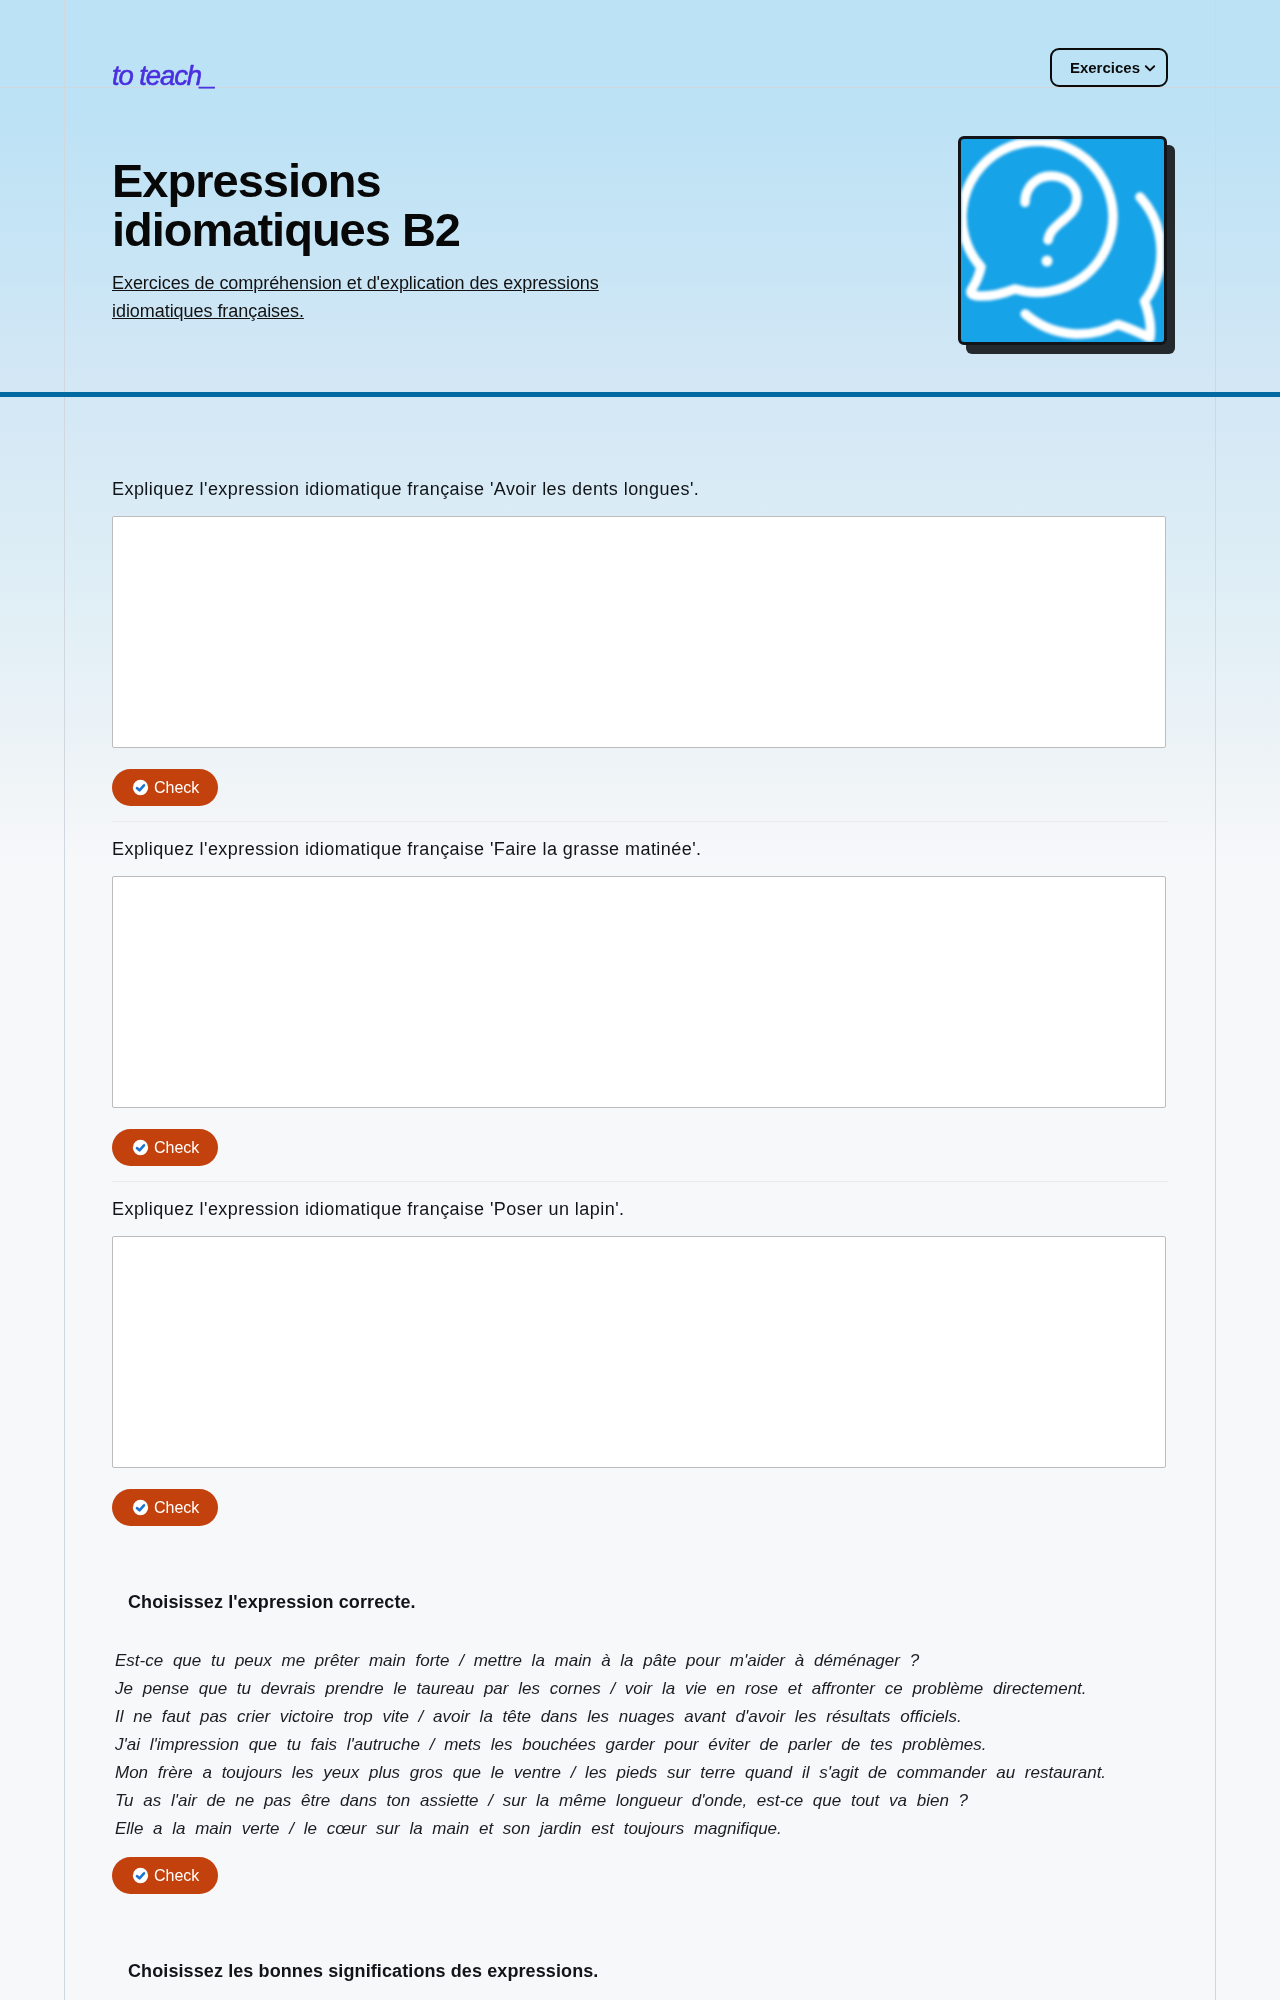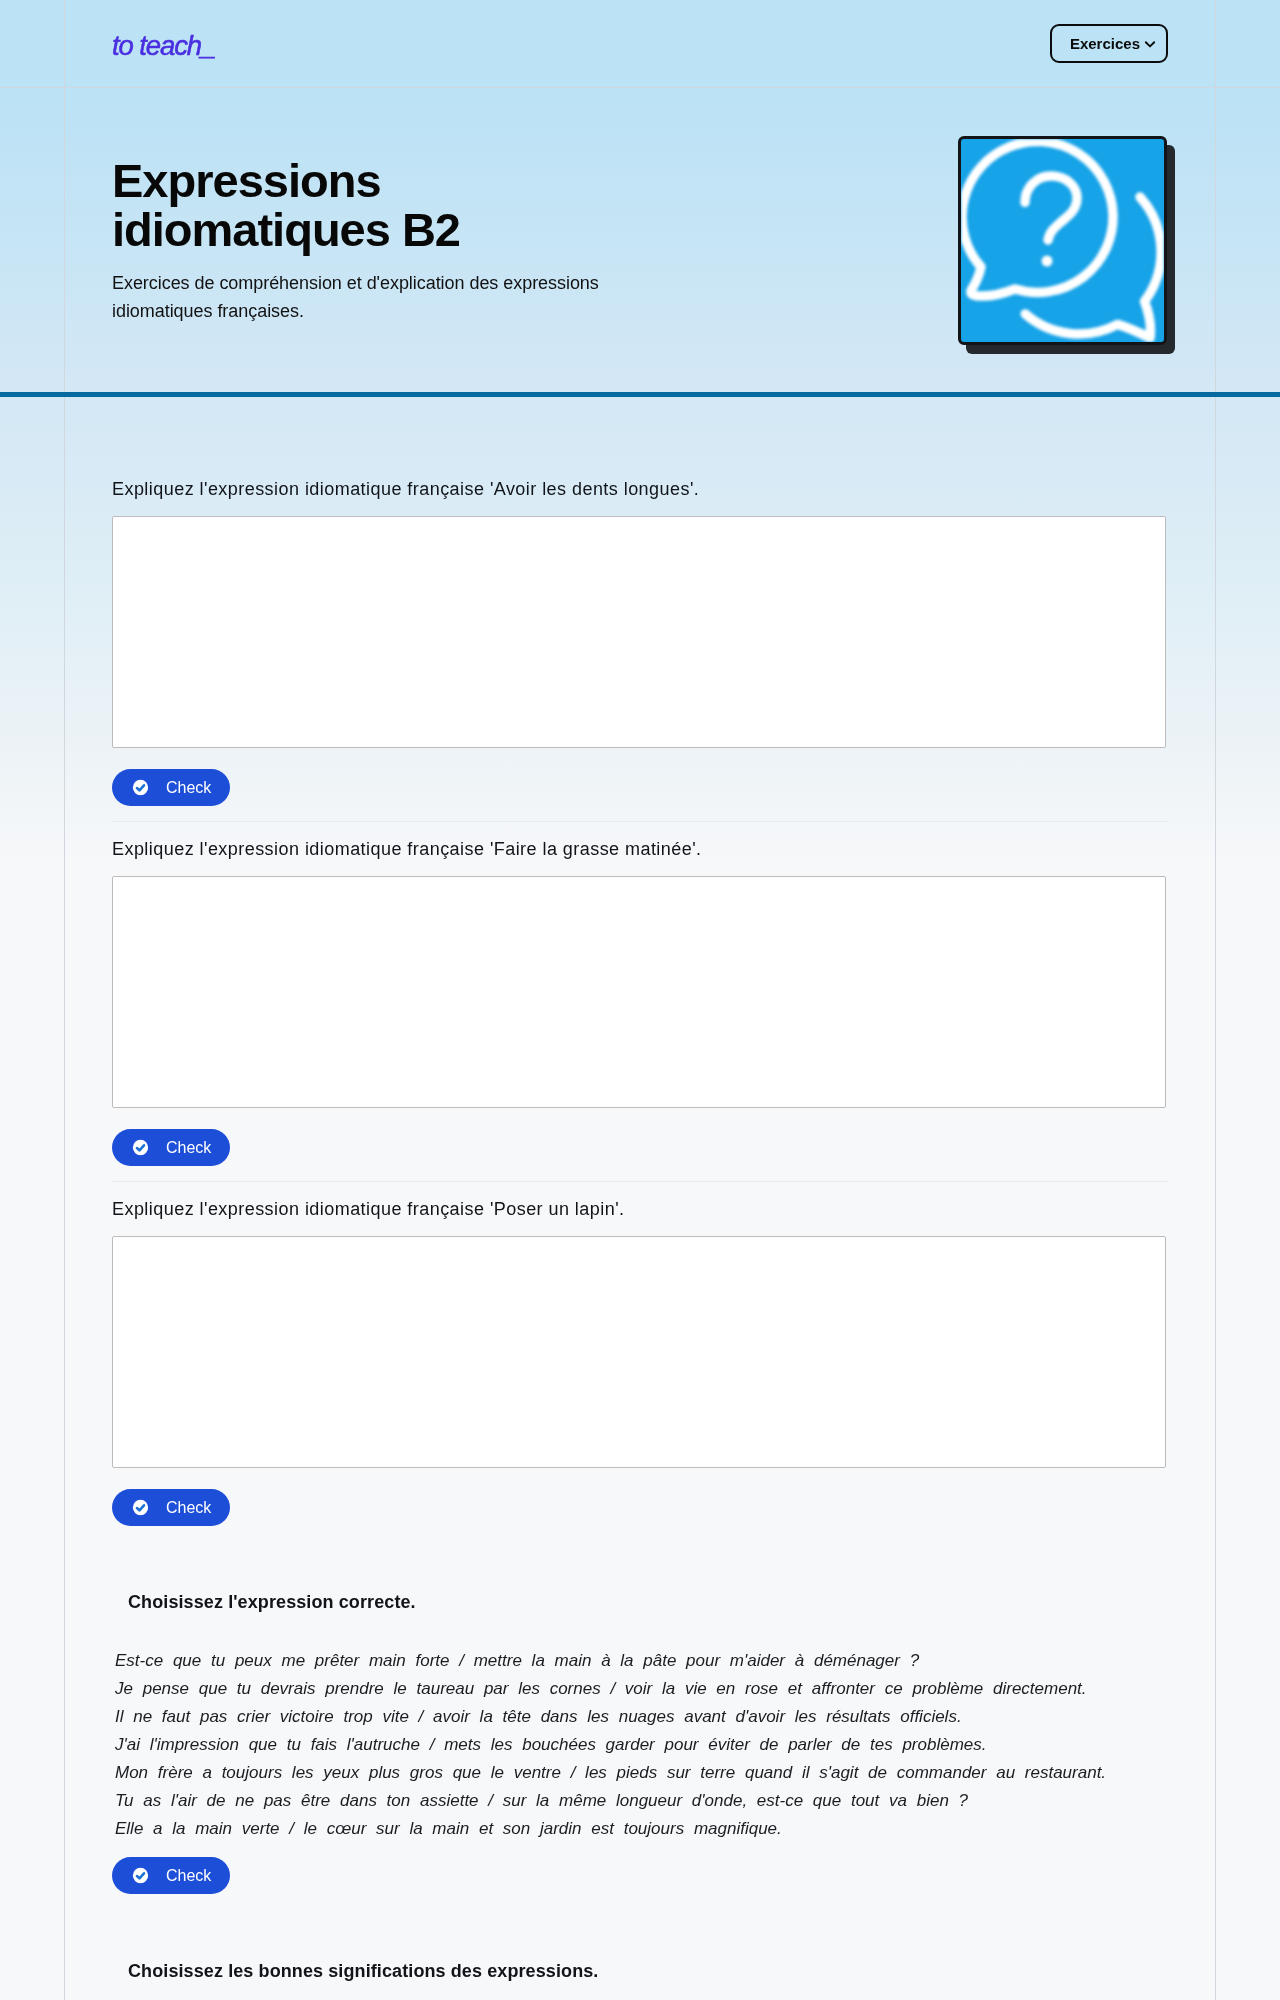--- a/index.html
+++ b/index.html
@@ -32,21 +32,21 @@
   .rail-r { left: 1215px; }
 
   
   .topbar {
     position: relative; z-index: 3; height: 88px;
     border-bottom: 1px solid #d0d7de;
   }
   .topbar-inner {
     width: 1152px; margin: 0 auto; height: 87px;
     padding: 0 48px;
-    display: flex; align-items: center; justify-content: space-between;
+    display: flex; align-items: flex-end; justify-content: space-between;
   }
   .logo {
     font-family: "Liberation Sans", sans-serif;
     font-style: italic; font-weight: 400; font-size: 27.5px;
     color: #4a2fe0; letter-spacing: -1.1px; line-height: 1;
     -webkit-text-stroke: 0.55px #4a2fe0;
     position: relative; top: 2px;
     user-select: none;
   }
   .dl-btn {
@@ -66,21 +66,21 @@
     height: 304px;
   }
   .hero-text { width: 640px; }
   h1.title {
     font-size: 47px; line-height: 49px; font-weight: 700;
     letter-spacing: -1px; margin: 0; color: #080808;
     max-width: 380px;
   }
   .subtitle {
     font-size: 18px; line-height: 28px; color: #121212;
-    margin: 15px 0 0 0; max-width: 500px; letter-spacing: -0.05px;
+    margin: 15px 0 0 0; max-width: 500px; letter-spacing: -0.05px; text-decoration: underline;
   }
   .thumb-wrap { position: absolute; z-index: 4; left: 958px; top: 136px; width: 217px; height: 218px; }
   .thumb-shadow {
     position: absolute; left: 8px; top: 9px; width: 209px; height: 209px;
     background: #24292e; border-radius: 6px;
   }
   .thumb {
     position: absolute; left: 0; top: 0; width: 209px; height: 209px;
     background: #17a3e8; border: 3px solid #121417; border-radius: 6px;
     overflow: hidden;
@@ -93,22 +93,22 @@
   .ex { position: relative; }
   .qlabel { font-size: 18px; line-height: 24px; color: #111418; margin: 0 0 15px 0; letter-spacing: 0.45px; }
   .ta {
     display: block; width: 1054px; height: 232px;
     background: #ffffff; border: 1px solid #bcbcbc; border-radius: 2px;
     font-family: "Liberation Sans", sans-serif; font-size: 16px;
     padding: 7px 9px; resize: none; color: #111;
   }
   .check {
     margin-top: 21px;
-    display: inline-flex; align-items: center; gap: 17px;
-    background: #1d4ed8; color: #ffffff; border: none; border-radius: 999px;
+    display: inline-flex; align-items: center; gap: 5px;
+    background: #c2410c; color: #ffffff; border: none; border-radius: 999px;
     font-family: "Liberation Sans", sans-serif; font-size: 16px;
     padding: 0 19px 0 20px; height: 37px; cursor: pointer; line-height: 1;
   }
   .check svg { display: block; }
   .sep { border: 0; border-top: 1px solid #ebebeb; margin: 15px 0 0 0; height: 1px; }
   .gap { height: 15px; }
   .gap-lg { height: 48px; }
   .gap-xl { height: 49px; }
   .choice-lines + .check { margin-top: 14px; }
   .h3 { font-weight: 700; font-size: 18px; line-height: 24px; margin: 16px; color: #111418; letter-spacing: 0.1px; }

